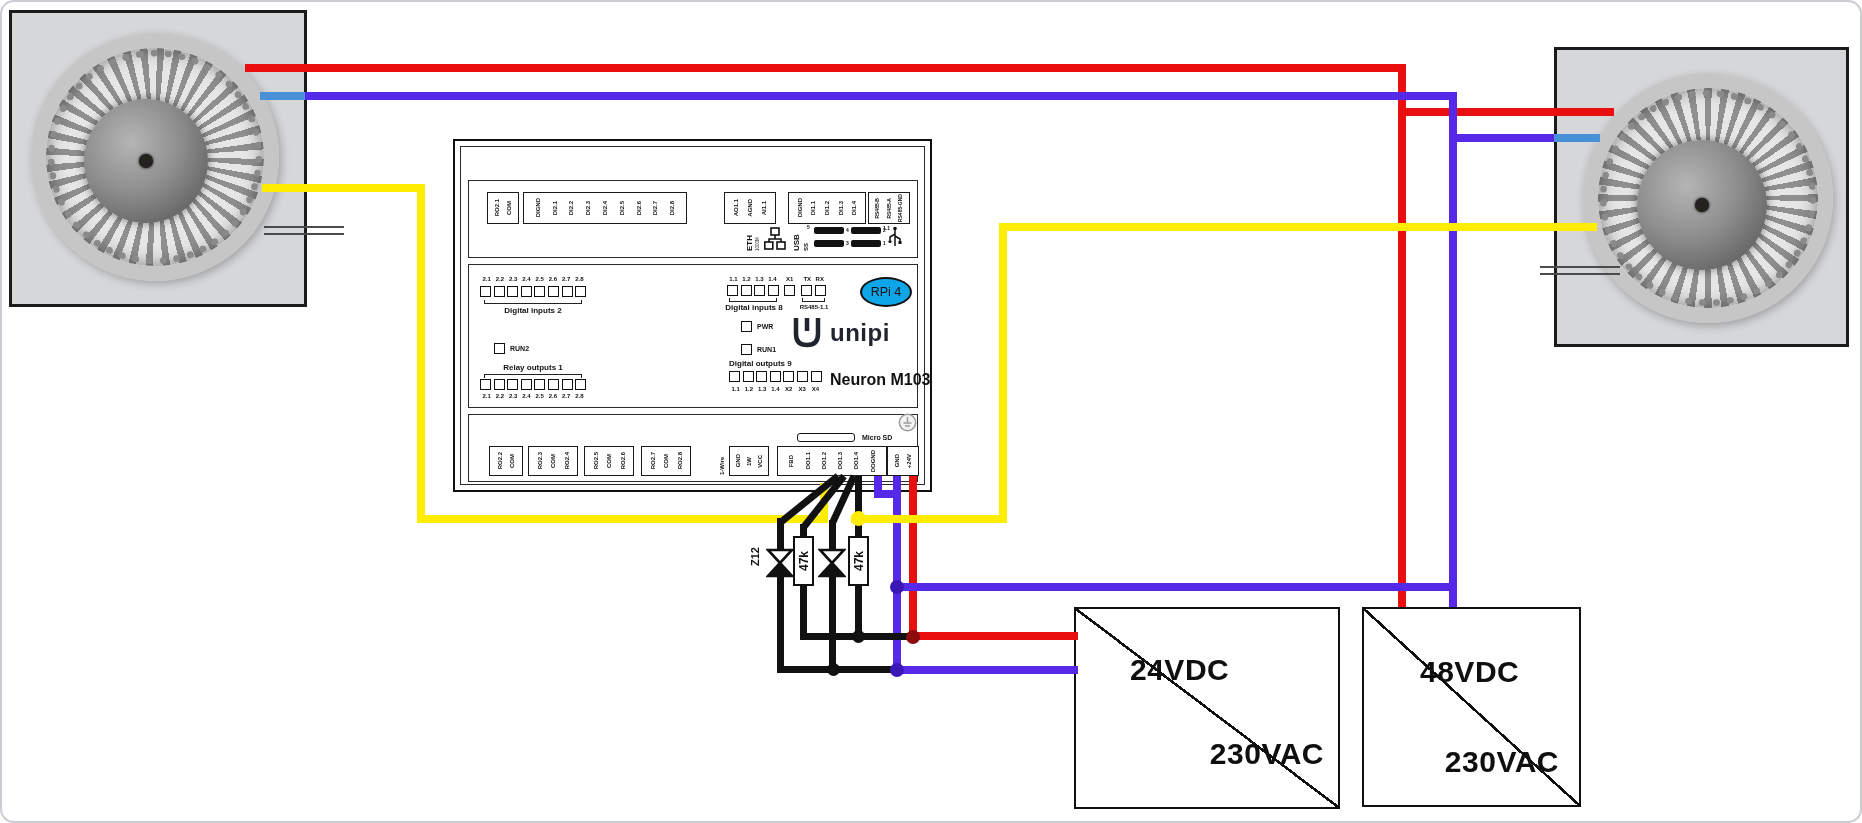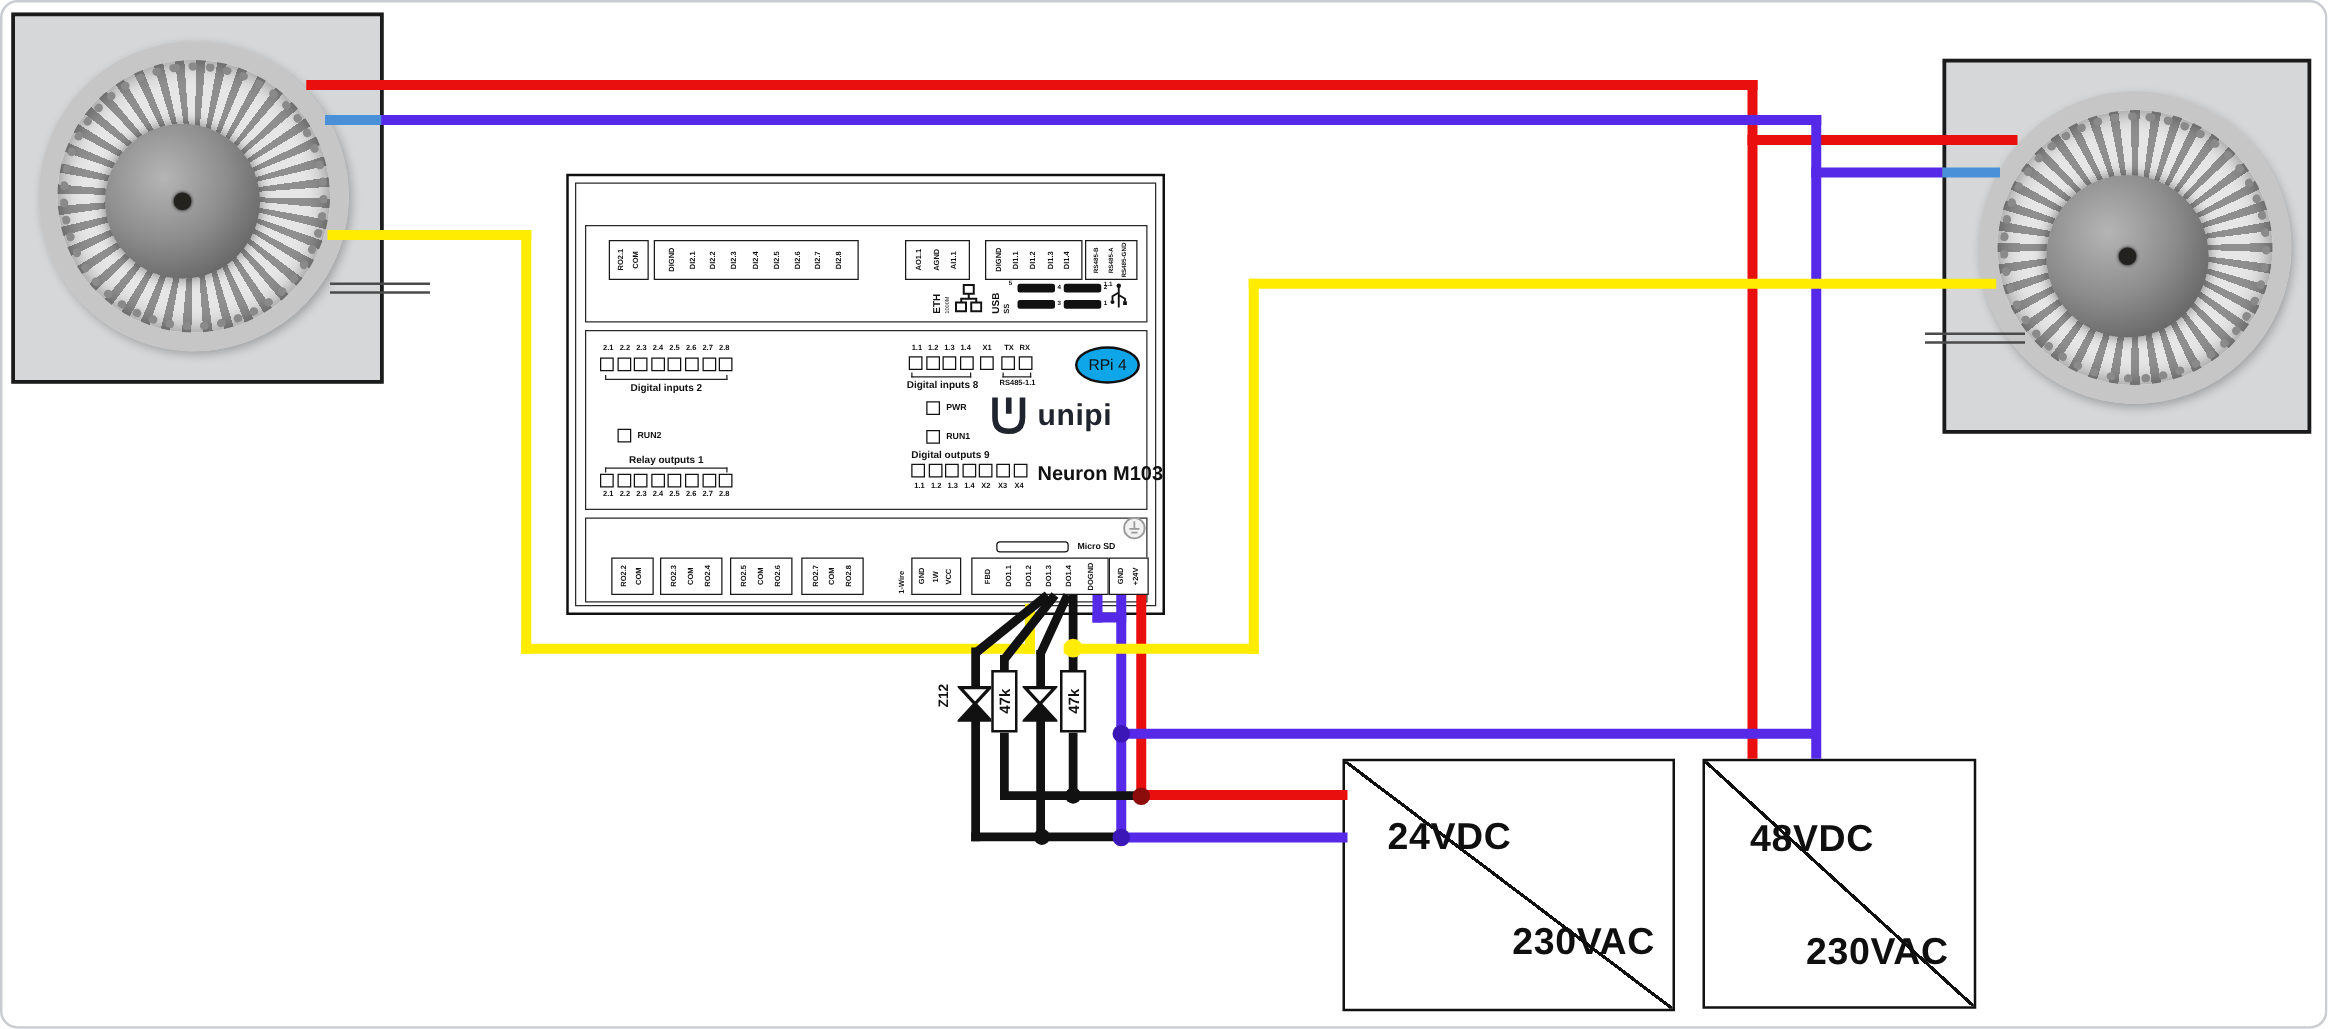--- a/index.html
+++ b/index.html
@@ -48,21 +48,21 @@
   .w-blk{background:#111;}
   .dot{position:absolute;border-radius:50%;}
   .rescomp{position:absolute;border:2.5px solid #111;background:#fff;box-sizing:border-box;
            display:flex;align-items:center;justify-content:center;}
   .rescomp .vlab{font-size:12px;}
   .zlab{position:absolute;writing-mode:vertical-rl;transform:rotate(180deg);font-size:11px;font-weight:bold;color:#111;line-height:1;}
   
   .psu{position:absolute;border:2.5px solid #111;background:
        linear-gradient(to top right, transparent calc(50% - 1.3px), #111 calc(50% - 1.3px), #111 calc(50% + 1.3px), transparent calc(50% + 1.3px));
        box-sizing:border-box;}
-  .psu .dc{position:absolute;font-size:30px;font-weight:600;color:#0f0f0f;letter-spacing:.5px;}
+  .psu .dc{position:absolute;font-size:30px;font-weight:600;color:#0f0f0f;letter-spacing:.5px;margin-left:20px;}
   .psu .ac{position:absolute;font-size:30px;font-weight:600;color:#0f0f0f;letter-spacing:.5px;}
   .brand{position:absolute;font-size:24px;font-weight:700;color:#20242e;letter-spacing:.5px;line-height:1;}
   .model{position:absolute;font-size:16px;color:#111;line-height:1;white-space:nowrap;}
   .microsd{position:absolute;border:1.5px solid #111;border-radius:3px;background:#fff;box-sizing:border-box;}
   .mslab{position:absolute;font-size:7px;font-weight:bold;color:#111;line-height:1;}
 </style>
 </head>
 <body>
 
 <div id="canvas">

